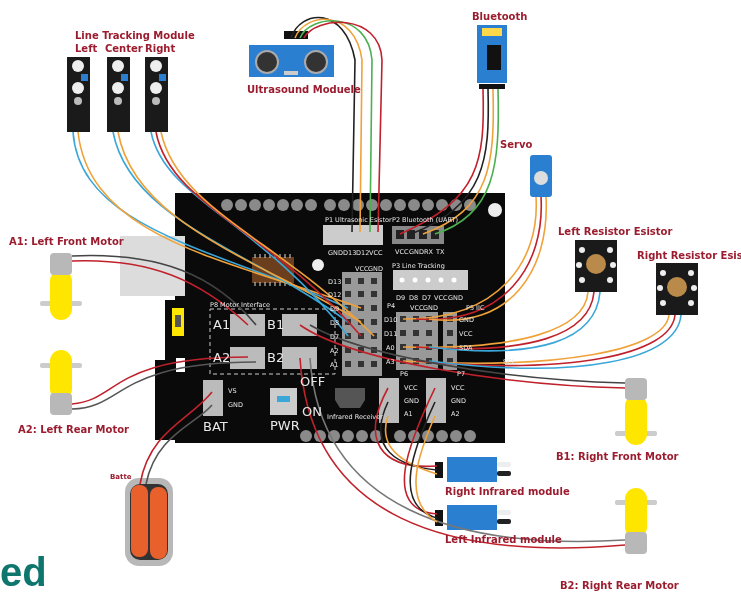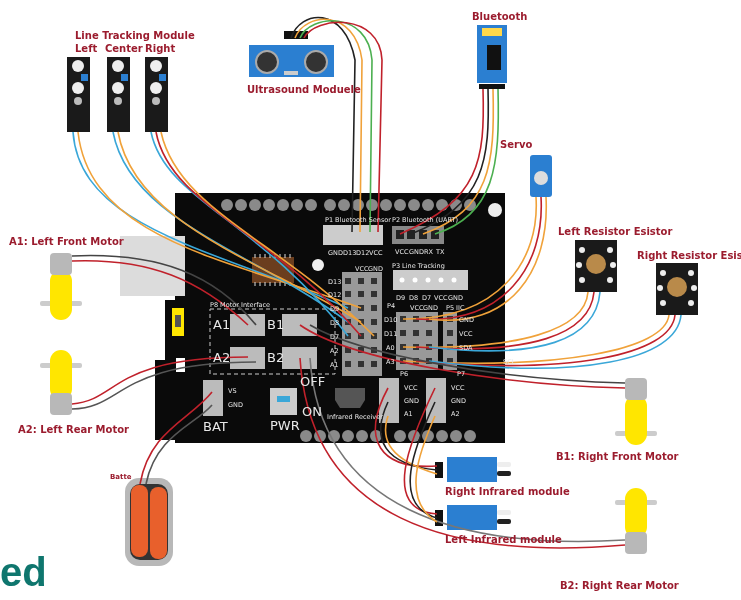--- a/index.html
+++ b/index.html
@@ -337,21 +337,21 @@
 <div class="lbl" style="left:9px;top:236px;">A1: Left Front Motor</div>
 <div class="lbl" style="left:18px;top:424px;">A2: Left Rear Motor</div>
 <div class="lbl" style="left:556px;top:451px;">B1: Right Front Motor</div>
 <div class="lbl" style="left:560px;top:580px;">B2: Right Rear Motor</div>
 <div class="lbl" style="left:445px;top:486px;">Right Infrared module</div>
 <div class="lbl" style="left:445px;top:534px;">Left Infrared module</div>
 <div class="lbl" style="left:110px;top:473px;font-size:7px;">Batte</div>
 
 <div class="abs" style="left:0px;top:550px;color:#0f766e;font-weight:bold;font-size:40px;font-family:'Liberation Sans',sans-serif;">ed</div>
 
-<div class="board-txt" style="left:325px;top:216px;">P1 Bluetooth Sensor</div>
+<div class="board-txt" style="left:325px;top:216px;">P1 Ultrasonic Esistor</div>
 <div class="board-txt" style="left:328px;top:249px;">GND</div>
 <div class="board-txt" style="left:343px;top:249px;">D13</div>
 <div class="board-txt" style="left:356px;top:249px;">D12</div>
 <div class="board-txt" style="left:369px;top:249px;">VCC</div>
 
 <div class="board-txt" style="left:392px;top:216px;">P2 Bluetooth (UART)</div>
 <div class="board-txt" style="left:395px;top:248px;">VCC</div>
 <div class="board-txt" style="left:409px;top:248px;">GND</div>
 <div class="board-txt" style="left:424px;top:248px;">RX</div>
 <div class="board-txt" style="left:436px;top:248px;">TX</div>
@@ -374,21 +374,21 @@
 <div class="board-txt" style="left:330px;top:361px;">A1</div>
 
 <div class="board-txt" style="left:387px;top:302px;">P4</div>
 <div class="board-txt" style="left:410px;top:304px;">VCC</div>
 <div class="board-txt" style="left:423px;top:304px;">GND</div>
 <div class="board-txt" style="left:384px;top:316px;">D10</div>
 <div class="board-txt" style="left:384px;top:330px;">D11</div>
 <div class="board-txt" style="left:386px;top:344px;">A0</div>
 <div class="board-txt" style="left:386px;top:358px;">A3</div>
 
-<div class="board-txt" style="left:428px;top:304px;padding-left:18px;">P5 IIC</div>
+<div class="board-txt" style="left:448px;top:304px;padding-left:18px;">P5 IIC</div>
 <div class="board-txt" style="left:459px;top:316px;">GND</div>
 <div class="board-txt" style="left:459px;top:330px;">VCC</div>
 <div class="board-txt" style="left:459px;top:344px;">SDA</div>
 <div class="board-txt" style="left:459px;top:358px;margin-left:44px;">SCL</div>
 
 <div class="board-txt" style="left:210px;top:301px;">P8 Motor Interface</div>
 <div class="big-txt" style="left:213px;top:317px;">A1</div>
 <div class="big-txt" style="left:267px;top:317px;">B1</div>
 <div class="big-txt" style="left:213px;top:350px;">A2</div>
 <div class="big-txt" style="left:267px;top:350px;">B2</div>

